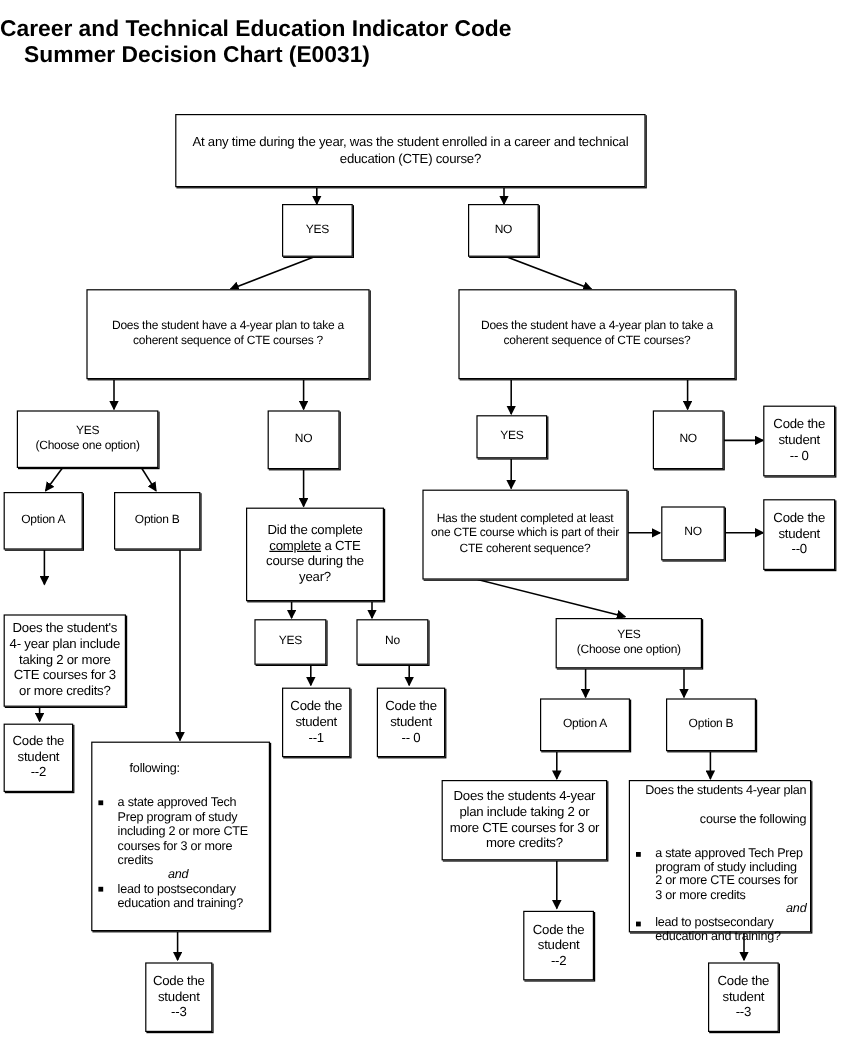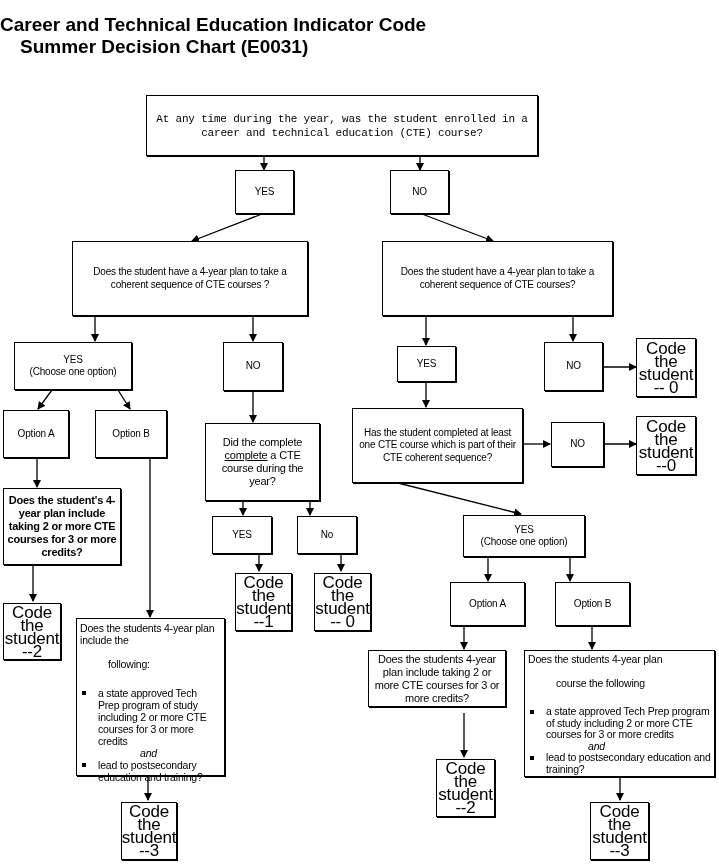--- a/index.html
+++ b/index.html
@@ -4,21 +4,21 @@
 <style>
   html, body { margin: 0; padding: 0; background: #ffffff; }
   body { width: 719px; height: 865px; position: relative; overflow: hidden;
          font-family: "Liberation Sans", sans-serif; color: #000; }
   .title { position: absolute; left: 0; width: 719px; text-align: left;
            font-weight: bold; font-size: 19px; line-height: 22px; }
   .box { position: absolute; box-sizing: border-box; border: 1.5px solid #000;
          background: #fff; font-size: 10px; line-height: 12.5px; text-align: center;
          display: flex; flex-direction: column; align-items: center; justify-content: center;
          letter-spacing: -0.2px; box-shadow: 1px 1px 0 #000; }
-  .box.code { font-size: 17px; line-height: 13px; }
+  .box.code { font-size: 11px; line-height: 13px; }
   .box.left { align-items: flex-start; justify-content: flex-start; text-align: left; padding: 3px 3px; }
   .box span { display: block; }
   .u { text-decoration: underline; }
   .bl { display: flex; align-items: flex-start; width: 100%; margin-top: 17px; }
   .bl .dot { width: 4px; height: 4px; background: #000; margin: 4px 12px 0 2px; flex: none; }
   .bl .txt { flex: 1; }
   .and { font-style: italic; padding-left: 60px; }
   .indent { padding-left: 28px; margin-top: 12px; }
   svg#wires { position: absolute; left: 0; top: 0; }
 </style>
@@ -61,21 +61,21 @@
     <line x1="398" y1="483" x2="521" y2="514"></line>
     <line x1="488" y1="557" x2="488" y2="581"></line>
     <line x1="570" y1="557" x2="570" y2="581"></line>
     <line x1="464" y1="626" x2="464" y2="649"></line>
     <line x1="464" y1="713" x2="464" y2="757"></line>
     <line x1="592" y1="626" x2="592" y2="649"></line>
     <line x1="620" y1="776" x2="620" y2="800"></line>
   </g>
 </svg>
 
-<div class="box" style="left:146px;top:95px;width:392px;height:61px;font-size:11px;line-height:14px;padding:0 8px;font-family:Liberation Mono, monospace;">
+<div class="box" style="left:146px;top:95px;width:392px;height:61px;font-size:11px;line-height:14px;padding:0 8px;">
   <span>At any time during the year, was the student enrolled in a career and technical education (CTE) course?</span>
 </div>
 
 <div class="box" style="left:235px;top:170px;width:59px;height:44px;">
   <span>YES</span>
 </div>
 <div class="box" style="left:390px;top:170px;width:59px;height:44px;">
   <span>NO</span>
 </div>
 
@@ -96,32 +96,31 @@
   <span>NO</span>
 </div>
 
 <div class="box" style="left:3px;top:410px;width:66px;height:48px;">
   <span>Option A</span>
 </div>
 <div class="box" style="left:95px;top:410px;width:72px;height:48px;">
   <span>Option B</span>
 </div>
 
-<div class="box" style="left:3px;top:488px;width:118px;height:77px;padding:0 3px;font-size:11px;line-height:13px;font-weight:bold;">
+<div class="box" style="left:3px;top:512px;width:102px;height:77px;padding:0 3px;font-size:11px;line-height:13px;">
   <span>Does the student's 4- year plan include taking 2 or more CTE courses for 3 or more credits?</span>
 </div>
 
 <div class="box code" style="left:3px;top:603px;width:58px;height:57px;">
   <span>Code the</span>
   <span>student</span>
   <span>--2</span>
 </div>
 
 <div class="box left" style="left:76px;top:618px;width:149px;height:158px;font-size:10.5px;line-height:12px;">
-  <span>Does the students 4-year plan include the</span>
   <span class="indent">following:</span>
   <div class="bl">
     <span class="dot"></span>
     <span class="txt">a state approved Tech Prep program of study including 2 or more CTE courses for 3 or more credits</span>
   </div>
   <span class="and">and</span>
   <div class="bl" style="margin-top:0;">
     <span class="dot"></span>
     <span class="txt">lead to postsecondary education and training?</span>
   </div>
@@ -188,31 +187,31 @@
   <span>(Choose one option)</span>
 </div>
 
 <div class="box" style="left:450px;top:582px;width:75px;height:44px;">
   <span>Option A</span>
 </div>
 <div class="box" style="left:555px;top:582px;width:75px;height:44px;">
   <span>Option B</span>
 </div>
 
-<div class="box" style="left:368px;top:650px;width:138px;height:57px;padding:0 4px;font-size:11px;line-height:13px;">
+<div class="box" style="left:368px;top:650px;width:138px;height:67px;padding:0 4px;font-size:11px;line-height:13px;">
   <span>Does the students 4-year plan include taking 2 or more CTE courses for 3 or more credits?</span>
 </div>
 
 <div class="box code" style="left:436px;top:759px;width:59px;height:58px;">
   <span>Code the</span>
   <span>student</span>
   <span>--2</span>
 </div>
 
-<div class="box left" style="left:524px;top:650px;width:191px;height:127px;font-size:10.5px;line-height:11.5px;">
+<div class="box left" style="left:524px;top:650px;width:152px;height:127px;font-size:10.5px;line-height:11.5px;align-items:flex-end;">
   <span>Does the students 4-year plan</span>
   <span class="indent">course the following</span>
   <div class="bl">
     <span class="dot"></span>
     <span class="txt">a state approved Tech Prep program of study including 2 or more CTE courses for 3 or more credits</span>
   </div>
   <span class="and">and</span>
   <div class="bl" style="margin-top:0;">
     <span class="dot"></span>
     <span class="txt">lead to postsecondary education and training?</span>

